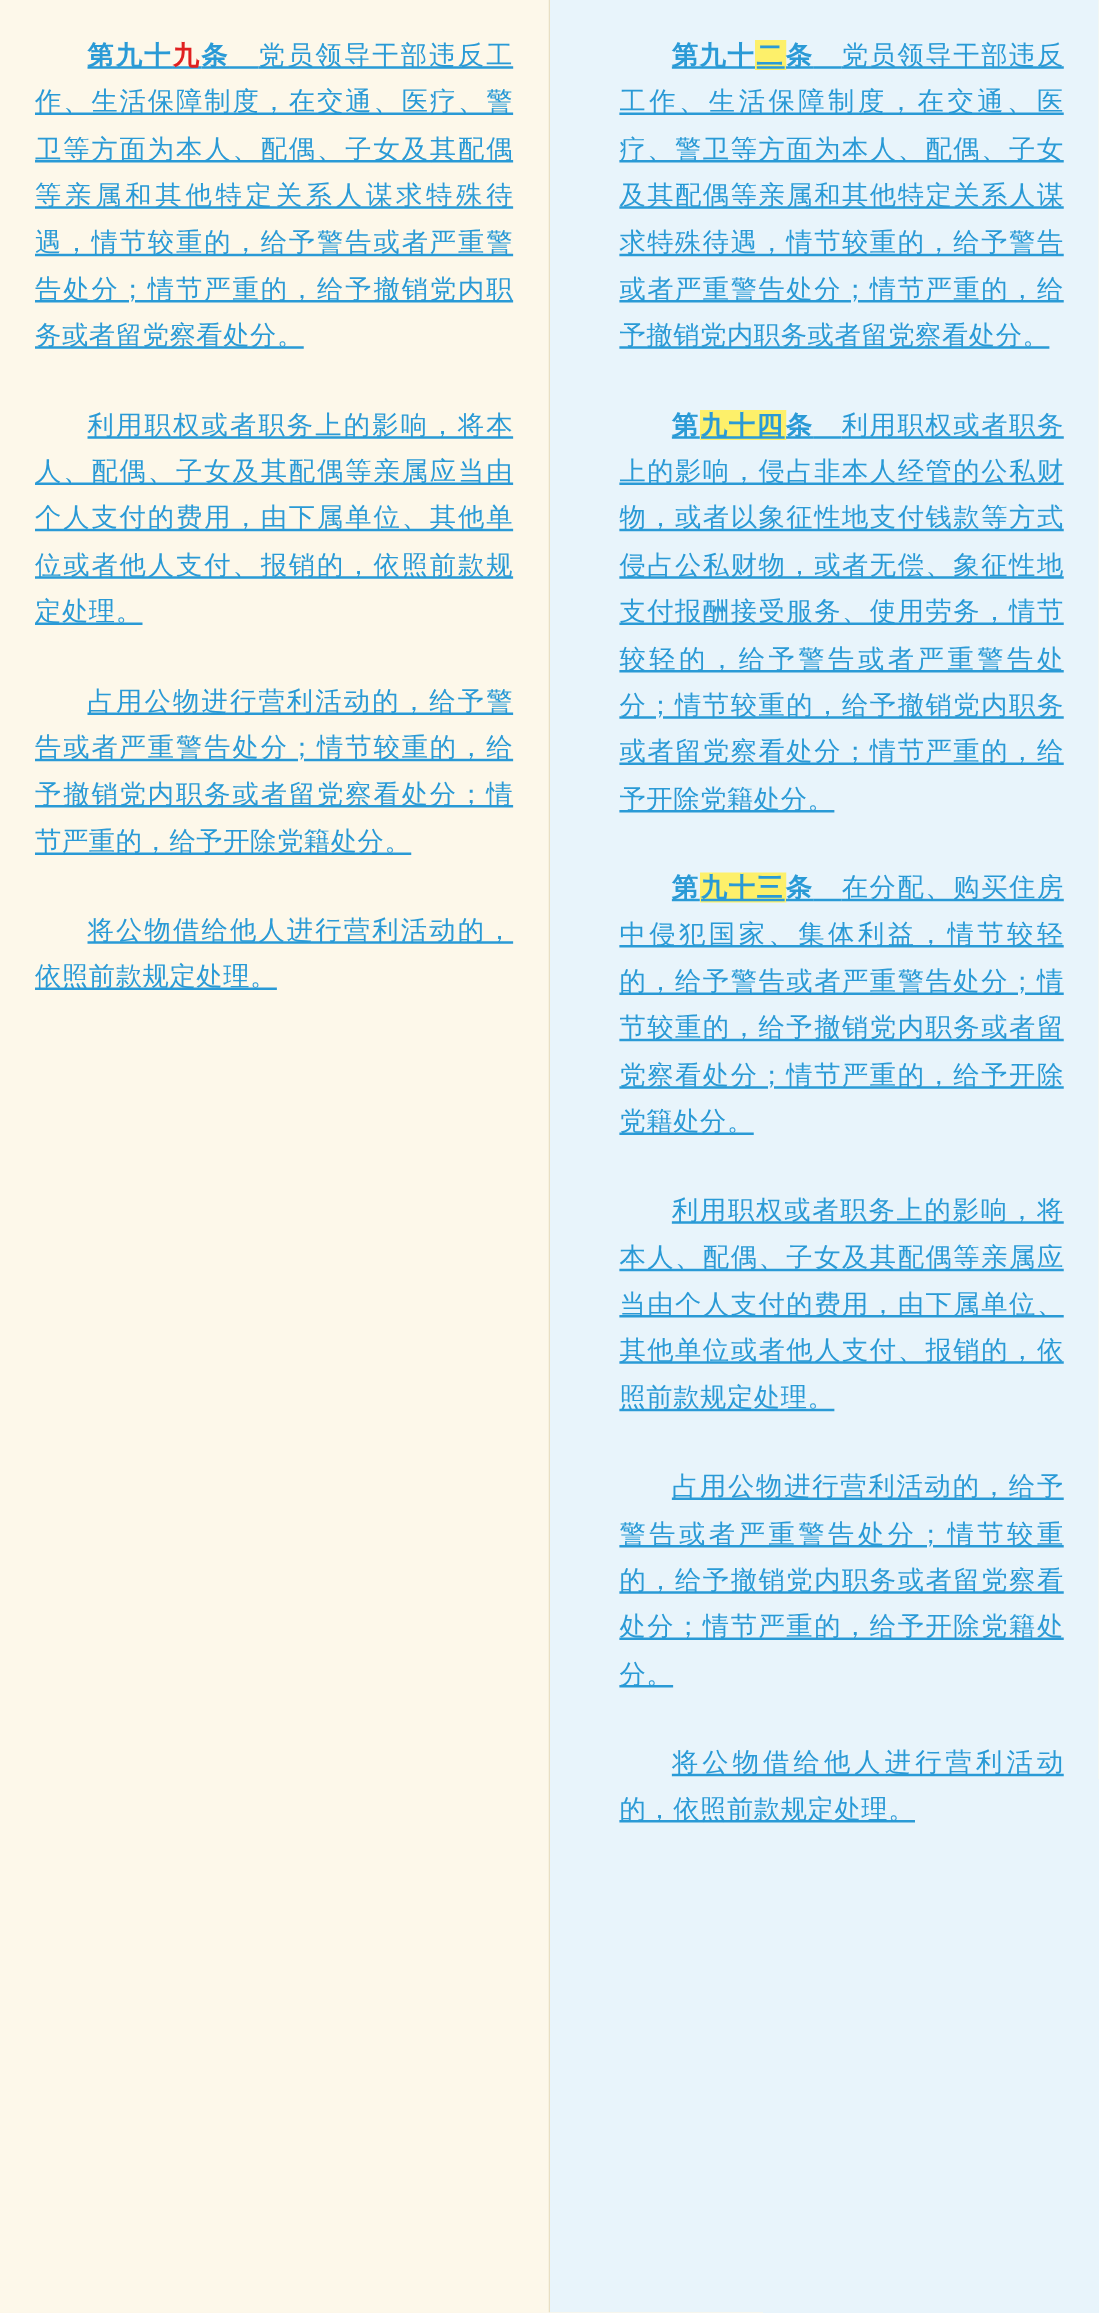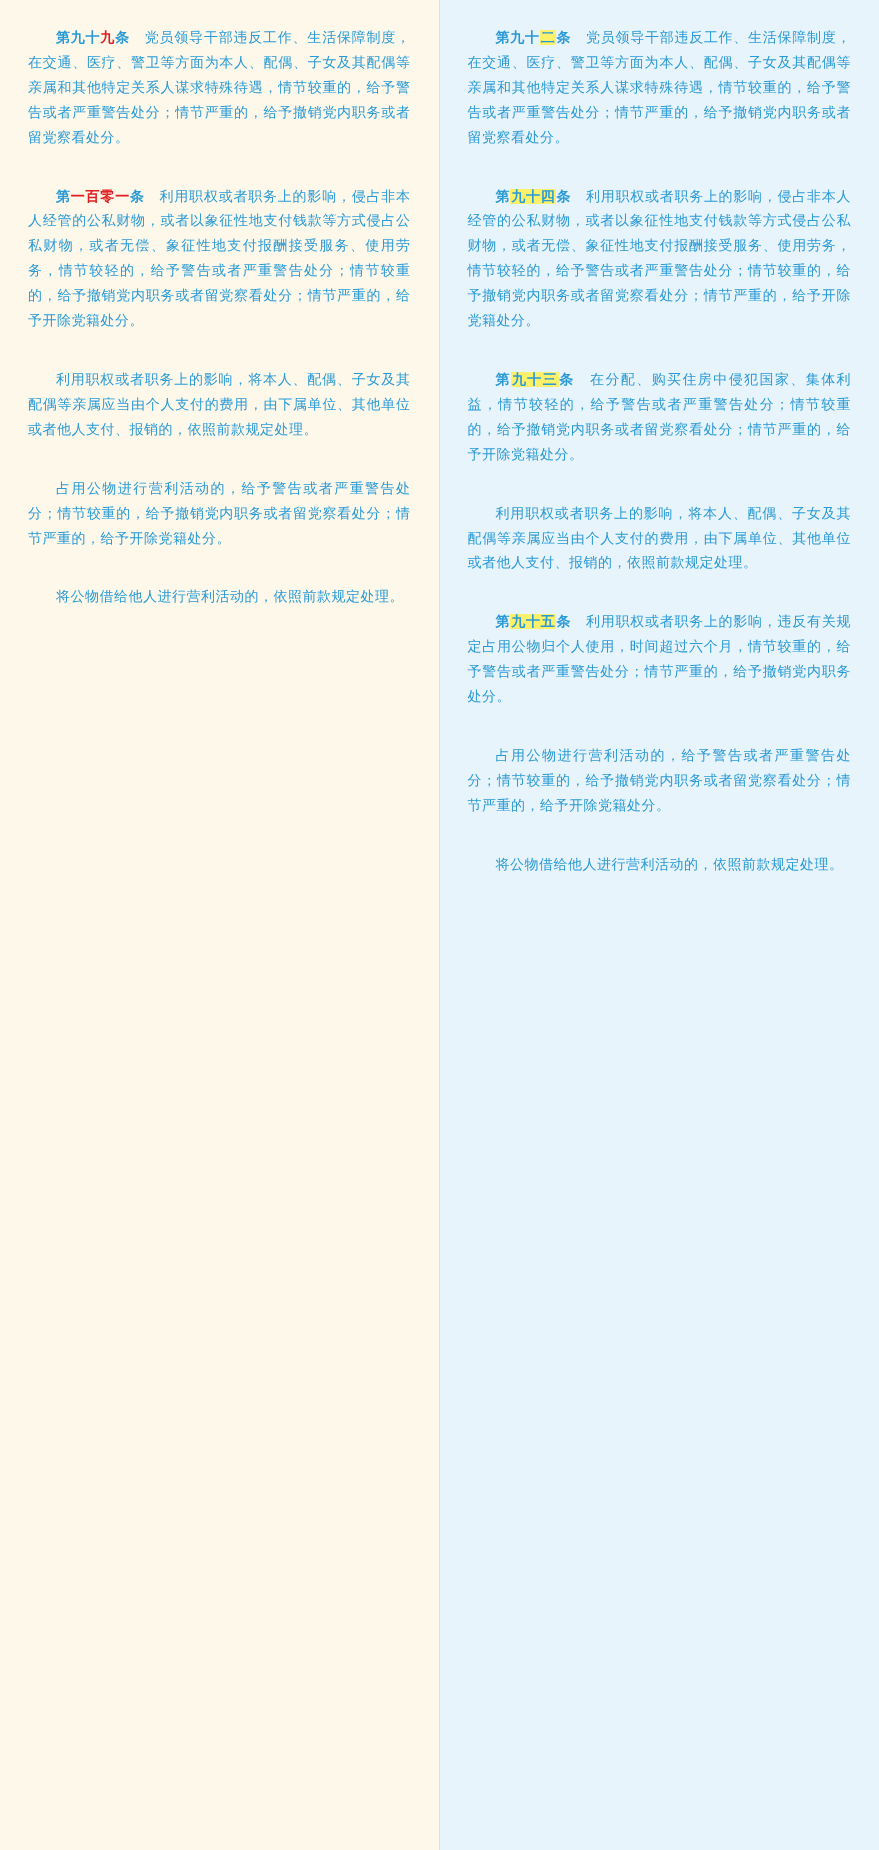--- a/index.html
+++ b/index.html
@@ -25,31 +25,33 @@
   }
   .col-left {
     background: #fdf8ea;
     border-right: 1px solid #e8dfc4;
   }
   .col-right {
     background: #e8f4fb;
   }
   .para {
     margin: 0 0 34px 0;
-    font-size: 14px;
+    font-size: 21px;
     line-height: 1.78;
     text-align: justify;
     text-justify: inter-ideograph;
     letter-spacing: 0.5px;
+    text-decoration: underline;
   }
   .col-left .para {
     color: #2a9ad6;
   }
   .col-right .para {
     color: #2a9ad6;
+    margin-left: 28px;
   }
   .indent {
     text-indent: 2em;
   }
   .col-left .art-num {
     color: #e02020;
     font-weight: bold;
   }
   .col-left .art-lead,
   .col-left .art-tail {
@@ -74,23 +76,20 @@
 <div class="page">
 
   <div class="col col-left">
 
     <p class="para indent">
       <span class="art-lead">第九十</span><span class="art-num">九</span><span class="art-tail">条</span>　<span>党员领导干部违反工作、生活保障制度，在交通、医疗、警卫等方面为本人、配偶、子女及其配偶等亲属和其他特定关系人谋求特殊待遇，情节较重的，给予警告或者严重警告处分；情节严重的，给予撤销党内职务或者留党察看处分。</span>
     </p>
 
 
     <p class="para indent">
-      <span class="art-lead">第</span><span class="art-num">一百零一</span><span class="art-tail">条</span>　<span>利用职权或者职务上的影响，侵占非本人经管的公私财物，或者以象征性地支付钱款等方式侵占公私财物，或者无偿、象征性地支付报酬接受服务、使用劳务，情节较轻的，给予警告或者严重警告处分；情节较重的，给予撤销党内职务或者留党察看处分；情节严重的，给予开除党籍处分。</span>
-    </p>
-    <p class="para indent">
       <span>利用职权或者职务上的影响，将本人、配偶、子女及其配偶等亲属应当由个人支付的费用，由下属单位、其他单位或者他人支付、报销的，依照前款规定处理。</span>
     </p>
 
     <p class="para indent">
       <span>占用公物进行营利活动的，给予警告或者严重警告处分；情节较重的，给予撤销党内职务或者留党察看处分；情节严重的，给予开除党籍处分。</span>
     </p>
     <p class="para indent">
       <span>将公物借给他人进行营利活动的，依照前款规定处理。</span>
     </p>
 
@@ -107,23 +106,20 @@
     </p>
 
     <p class="para indent">
       <span class="art-lead">第</span><span class="art-num">九十三</span><span class="art-tail">条</span>　<span>在分配、购买住房中侵犯国家、集体利益，情节较轻的，给予警告或者严重警告处分；情节较重的，给予撤销党内职务或者留党察看处分；情节严重的，给予开除党籍处分。</span>
     </p>
     <p class="para indent">
       <span>利用职权或者职务上的影响，将本人、配偶、子女及其配偶等亲属应当由个人支付的费用，由下属单位、其他单位或者他人支付、报销的，依照前款规定处理。</span>
     </p>
 
     <p class="para indent">
-      <span class="art-lead">第</span><span class="art-num">九十五</span><span class="art-tail">条</span>　<span>利用职权或者职务上的影响，违反有关规定占用公物归个人使用，时间超过六个月，情节较重的，给予警告或者严重警告处分；情节严重的，给予撤销党内职务处分。</span>
-    </p>
-    <p class="para indent">
       <span>占用公物进行营利活动的，给予警告或者严重警告处分；情节较重的，给予撤销党内职务或者留党察看处分；情节严重的，给予开除党籍处分。</span>
     </p>
     <p class="para indent">
       <span>将公物借给他人进行营利活动的，依照前款规定处理。</span>
     </p>
 
   </div>
 
 </div>
 

